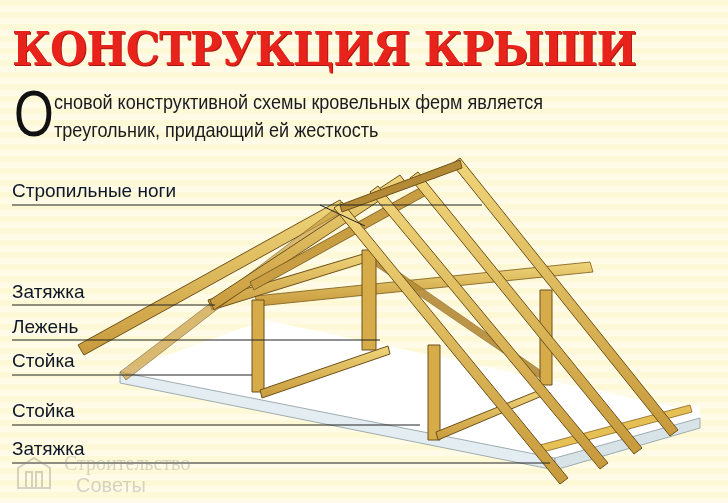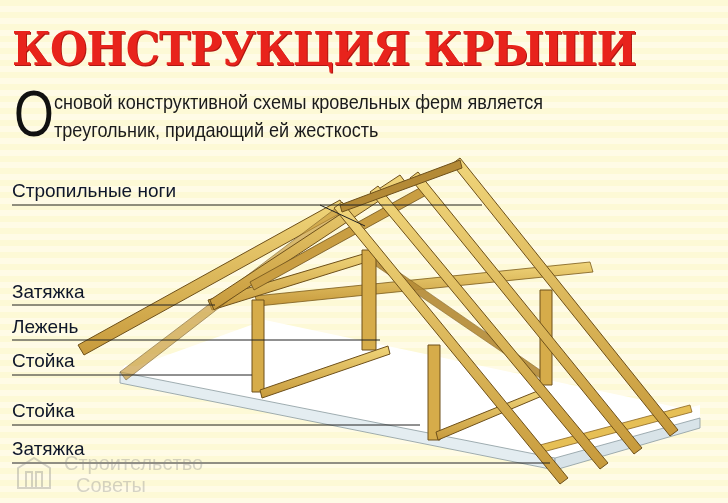--- a/index.html
+++ b/index.html
@@ -35,21 +35,21 @@
   .label {
     position: absolute; left: 12px; font-size: 19px; color: #0f172a;
     white-space: nowrap;
   }
   svg.diagram { position: absolute; left: 0; top: 0; }
   .watermark {
     position: absolute; left: 14px; top: 452px; opacity: 0.35;
     color: #8a8a8a; font-size: 20px;
   }
   .wm-icon { position: absolute; left: 0; top: 2px; }
-  .wm-t1 { position: absolute; left: 50px; top: 0; white-space: nowrap; }
+  .wm-t1 { position: absolute; left: 50px; top: 0; white-space: nowrap; font-family: Liberation Serif, serif; }
   .wm-t2 { position: absolute; left: 62px; top: 22px; white-space: nowrap; }
 </style>
 </head>
 <body>
 
 <div class="bg-stripes"></div>
 
 <div class="title">КОНСТРУКЦИЯ КРЫШИ</div>
 
 <div class="subtitle">

